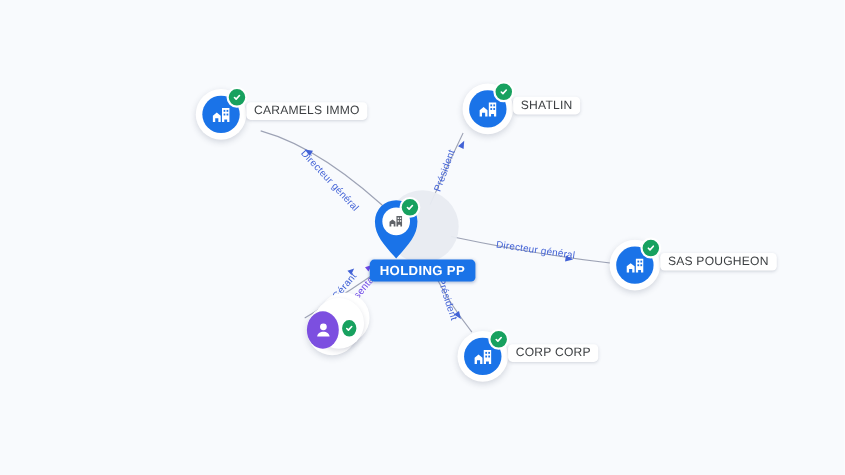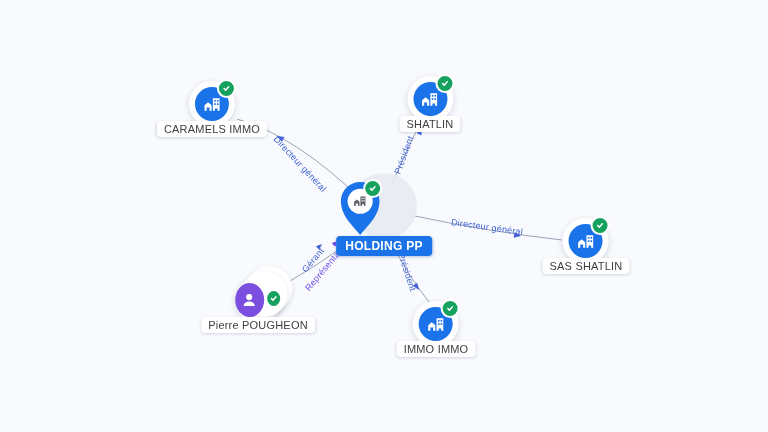--- a/index.html
+++ b/index.html
@@ -6,21 +6,21 @@
   .canvas{
     position:relative;width:768px;height:432px;overflow:hidden;
     background:#f8fafd;
     font-family:"Liberation Sans", sans-serif;
     -webkit-font-smoothing:antialiased;
   }
   .edges{position:absolute;left:0;top:0;width:768px;height:432px;}
   .edges path{fill:none;stroke:#8d93a8;stroke-width:1;opacity:.85;}
 
   
-  .node{position:absolute;display:flex;flex-direction:column;align-items:center;transform:translateX(-50%);}
+  .node{position:absolute;display:flex;flex-direction:row;align-items:center;transform:translateX(-50%);margin-left:44px;}
   .circle{
     position:relative;width:46px;height:46px;border-radius:50%;background:#fff;
     box-shadow:0 2px 6px rgba(40,50,80,.18);
     display:flex;align-items:center;justify-content:center;z-index:2;
   }
   .inner{
     width:34px;height:34px;border-radius:50%;
     display:flex;align-items:center;justify-content:center;
   }
   .inner.blue{background:#1a73e8;}
@@ -153,58 +153,57 @@
           <rect x="14.3" y="10.4" width="2" height="2.2" fill="#1a73e8"></rect>
           <rect x="17.7" y="10.4" width="2" height="2.2" fill="#1a73e8"></rect>
         </svg>
       </div>
       <div class="badge">
         <svg width="9" height="9" viewBox="0 0 12 12">
           <path d="M3 6.2l2 2 4-4.4" stroke="#fff" stroke-width="2" fill="none" stroke-linecap="round" stroke-linejoin="round"></path>
         </svg>
       </div>
     </div>
-    <div class="pill">SAS SHATLIN</div>
+    <div class="pill">SAS POUGHEON</div>
   </div>
 
   <div class="node" style="left:436px;top:301px">
     <div class="circle">
       <div class="inner blue">
         <svg width="19" height="19" viewBox="0 0 24 24">
           <path fill="#fff" d="M2 20v-7.2l4.5-3.6L11 12.8V20H8.3v-4.1H4.7V20H2z"></path>
           <path fill="#fff" d="M12.5 20V4H21v16h-2.6v-2.9h-3.3V20h-2.6z"></path>
           <rect x="14.3" y="6.2" width="2" height="2.2" fill="#1a73e8"></rect>
           <rect x="17.7" y="6.2" width="2" height="2.2" fill="#1a73e8"></rect>
           <rect x="14.3" y="10.4" width="2" height="2.2" fill="#1a73e8"></rect>
           <rect x="17.7" y="10.4" width="2" height="2.2" fill="#1a73e8"></rect>
         </svg>
       </div>
       <div class="badge">
         <svg width="9" height="9" viewBox="0 0 12 12">
           <path d="M3 6.2l2 2 4-4.4" stroke="#fff" stroke-width="2" fill="none" stroke-linecap="round" stroke-linejoin="round"></path>
         </svg>
       </div>
     </div>
-    <div class="pill">IMMO IMMO</div>
+    <div class="pill">CORP CORP</div>
   </div>
 
   <div class="node" style="left:258px;top:277px">
     <div class="circle stack">
       <div class="inner purple">
         <svg width="20" height="20" viewBox="0 0 24 24">
           <path fill="#fff" d="M12 12.2a3.7 3.7 0 1 0 0-7.4 3.7 3.7 0 0 0 0 7.4zm-6.8 7c.3-3.6 3.2-5.4 6.8-5.4s6.5 1.8 6.8 5.4H5.2z"></path>
         </svg>
       </div>
       <div class="badge">
         <svg width="9" height="9" viewBox="0 0 12 12">
           <path d="M3 6.2l2 2 4-4.4" stroke="#fff" stroke-width="2" fill="none" stroke-linecap="round" stroke-linejoin="round"></path>
         </svg>
       </div>
     </div>
-    <div class="pill">Pierre POUGHEON</div>
   </div>
 
   <div class="center-node">
     <div class="pin-wrap">
       <svg width="48" height="58" viewBox="0 0 48 60">
         <path fill="#1a73e8" d="M24 57C14 45 4 36 4 22a20 20 0 1 1 40 0c0 14-10 23-20 35z"></path>
         <circle cx="24" cy="22" r="13" fill="#fff"></circle>
         <g transform="translate(16.5,14.5) scale(0.62)">
           <path fill="#5f6368" d="M2 20v-7.2l4.5-3.6L11 12.8V20H8.3v-4.1H4.7V20H2z"></path>
           <path fill="#5f6368" d="M12.5 20V4H21v16h-2.6v-2.9h-3.3V20h-2.6z"></path>

